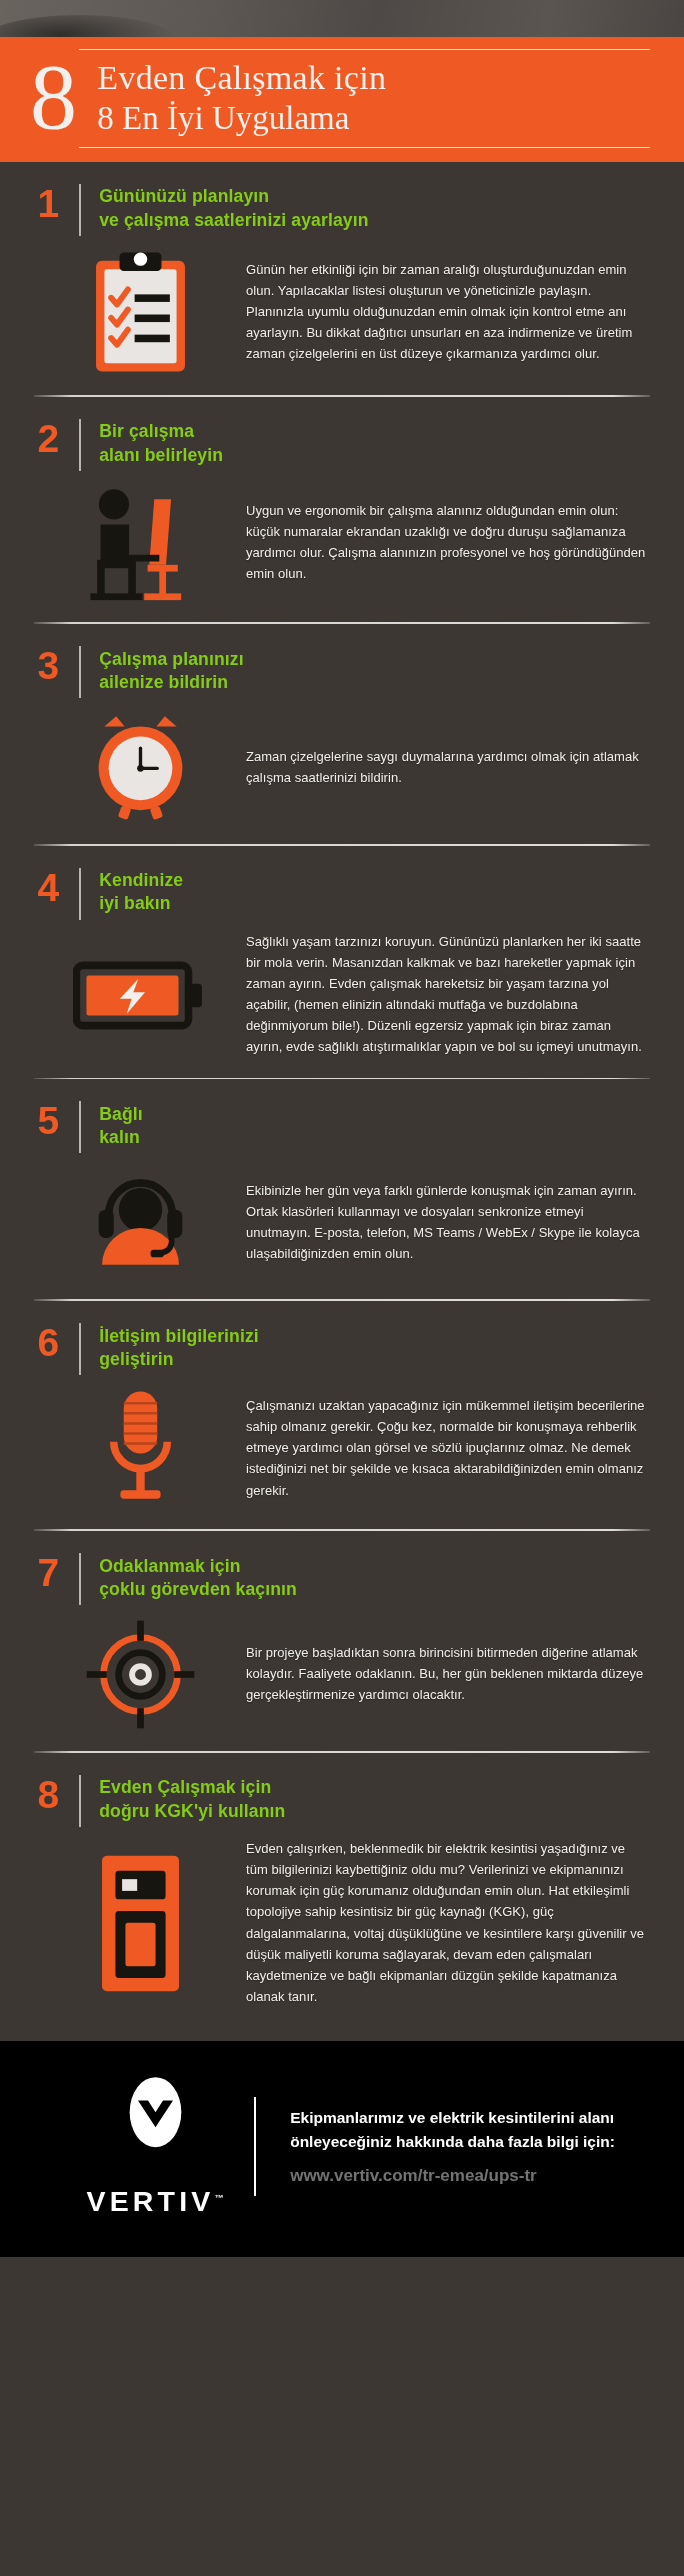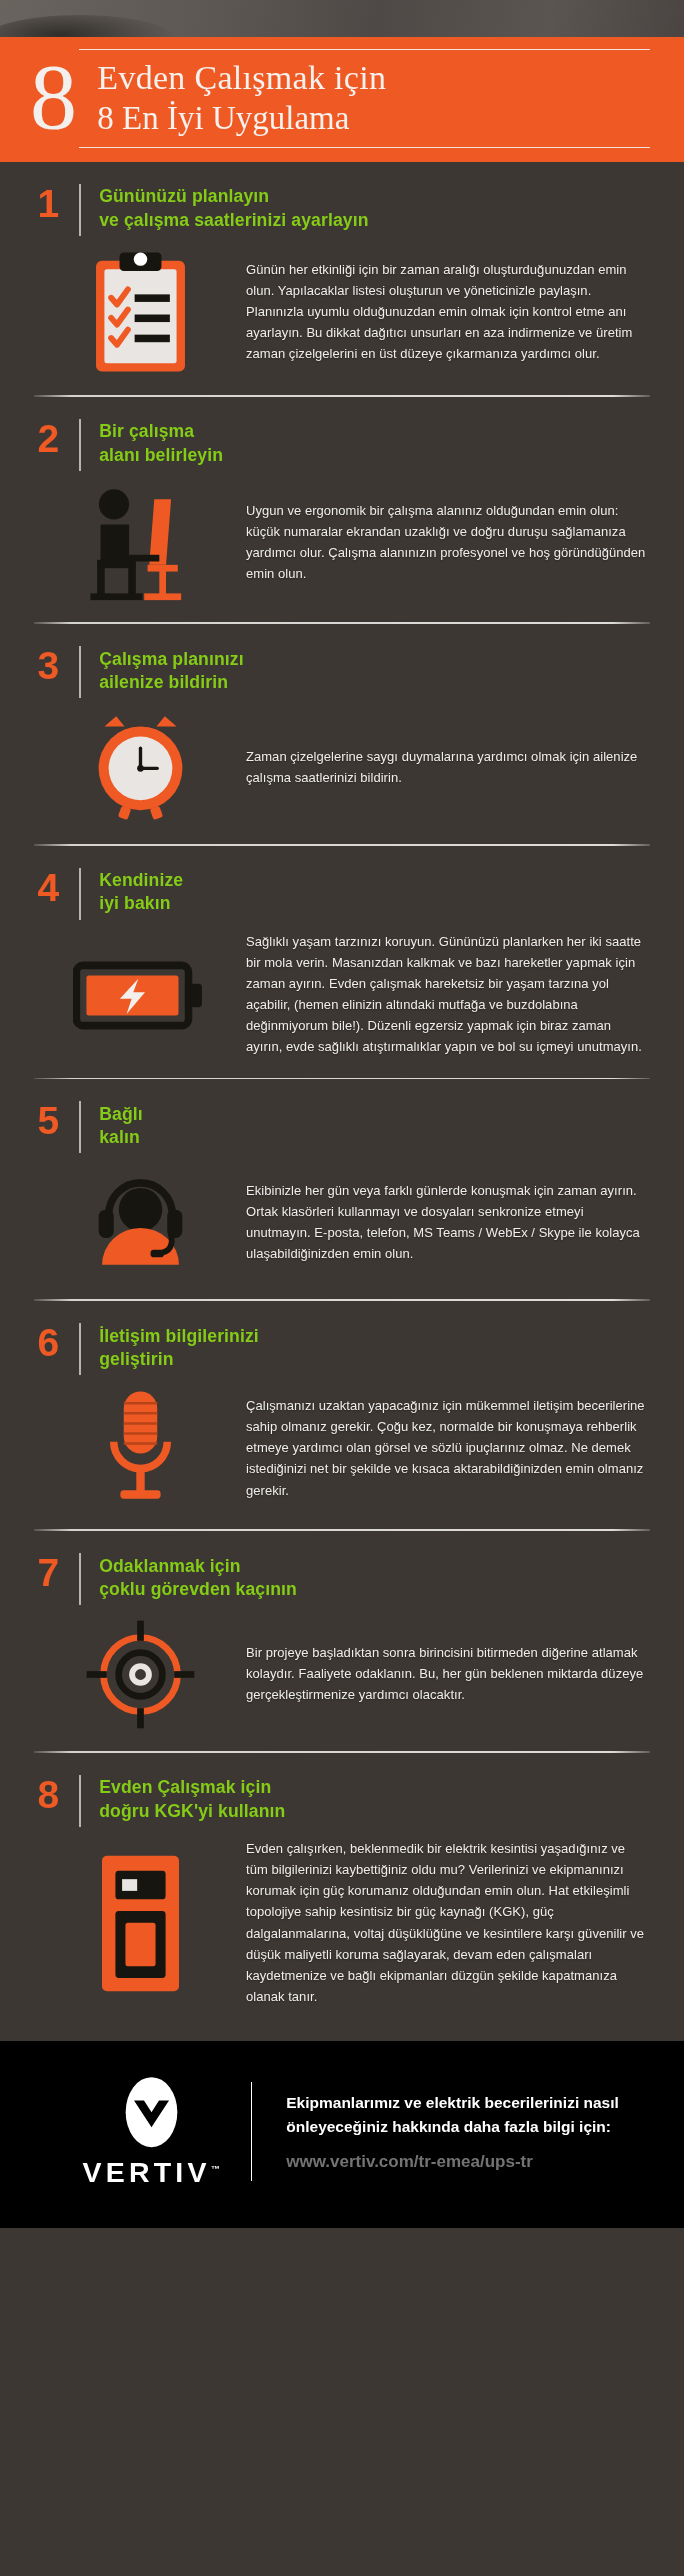--- a/index.html
+++ b/index.html
@@ -93,21 +93,21 @@
     height:1.7px;
     background:linear-gradient(90deg, rgba(240,238,236,.15) 0%, rgba(240,238,236,.85) 6%, rgba(240,238,236,.9) 94%, rgba(240,238,236,.2) 100%);
     margin:20px 0 0 0;
   }
 
   
   .footer {
     background:#000000; padding:34px 0 39px 0;
     display:flex; align-items:center; justify-content:center;
   }
-  .footer-logo { width:172px; display:flex; flex-direction:column; align-items:center; }
+  .footer-logo { width:172px; display:flex; flex-direction:column; align-items:center;gap:29px; }
   .vert-mark { width:65px; height:76px; }
   .vert-word {
     color:#fff; font-size:28.5px; font-weight:bold;
     letter-spacing:4.2px; margin-top:5px; position:relative;
   }
   .vert-word .tm { font-size:9.2px; letter-spacing:0; vertical-align:super; }
   .footer-sep { width:1.7px; height:99px; background:#ffffff; margin:0 34px 0 13.4px; }
   .footer-text { max-width:353px; }
   .footer-line { color:#ffffff; font-size:15.5px; font-weight:bold; line-height:1.52; }
   .footer-url { color:#737373; font-size:17px; font-weight:bold; padding-top:13.4px; }
@@ -222,21 +222,21 @@
           <path d="M108 16 l-14 -12 l-10 12 z" fill="#ef5a24"></path>
           <circle cx="65" cy="66" r="50" fill="#ef5a24"></circle>
           <circle cx="65" cy="66" r="38" fill="#e8e5e2"></circle>
           <rect x="63" y="40" width="4" height="28" rx="2" fill="#17150f"></rect>
           <rect x="65" y="64" width="22" height="4" rx="2" fill="#17150f"></rect>
           <circle cx="65" cy="66" r="4" fill="#17150f"></circle>
           <rect x="40" y="112" width="12" height="14" rx="3" fill="#ef5a24" transform="rotate(20 46 119)"></rect>
           <rect x="78" y="112" width="12" height="14" rx="3" fill="#ef5a24" transform="rotate(-20 84 119)"></rect>
         </svg>
       </div>
-      <div class="sec-text">Zaman çizelgelerine saygı duymalarına yardımcı olmak için ailenize çalışma saatlerinizi bildirin.</div>
+      <div class="sec-text">Zaman çizelgelerine saygı duymalarına yardımcı olmak için atlamak çalışma saatlerinizi bildirin.</div>
     </div>
     <div class="sec-rule"></div>
   </div>
 
   <div class="section">
     <div class="sec-bg" style="background:
         radial-gradient(ellipse 336px 218px at 25% 50%, #5a524c 0%, rgba(90,82,76,0) 68%),
         radial-gradient(ellipse 269px 202px at 85% 70%, #7a5a44 0%, rgba(122,90,68,0) 70%),
         linear-gradient(105deg,#332f2c 0%,#4e4741 45%,#5b4f45 72%,#363130 100%);"></div>
     <div class="sec-head">
@@ -386,20 +386,20 @@
   <div class="footer">
     <div class="footer-logo">
       <svg class="vert-mark" viewBox="0 0 78 90">
         <ellipse cx="39" cy="44" rx="31" ry="42" fill="#ffffff"></ellipse>
         <path d="M18 30 L39 62 L60 30 L48 30 L39 44 L30 30 Z" fill="#000000"></path>
       </svg>
       <div class="vert-word"><span>VERTIV</span><span class="tm">™</span></div>
     </div>
     <div class="footer-sep"></div>
     <div class="footer-text">
-      <div class="footer-line">Ekipmanlarımız ve elektrik becerilerinizi nasıl</div>
+      <div class="footer-line">Ekipmanlarımız ve elektrik kesintilerini alanı</div>
       <div class="footer-line">önleyeceğiniz hakkında daha fazla bilgi için:</div>
       <div class="footer-url">www.vertiv.com/tr-emea/ups-tr</div>
     </div>
   </div>
 
 </div>
 
 
 </body></html>

